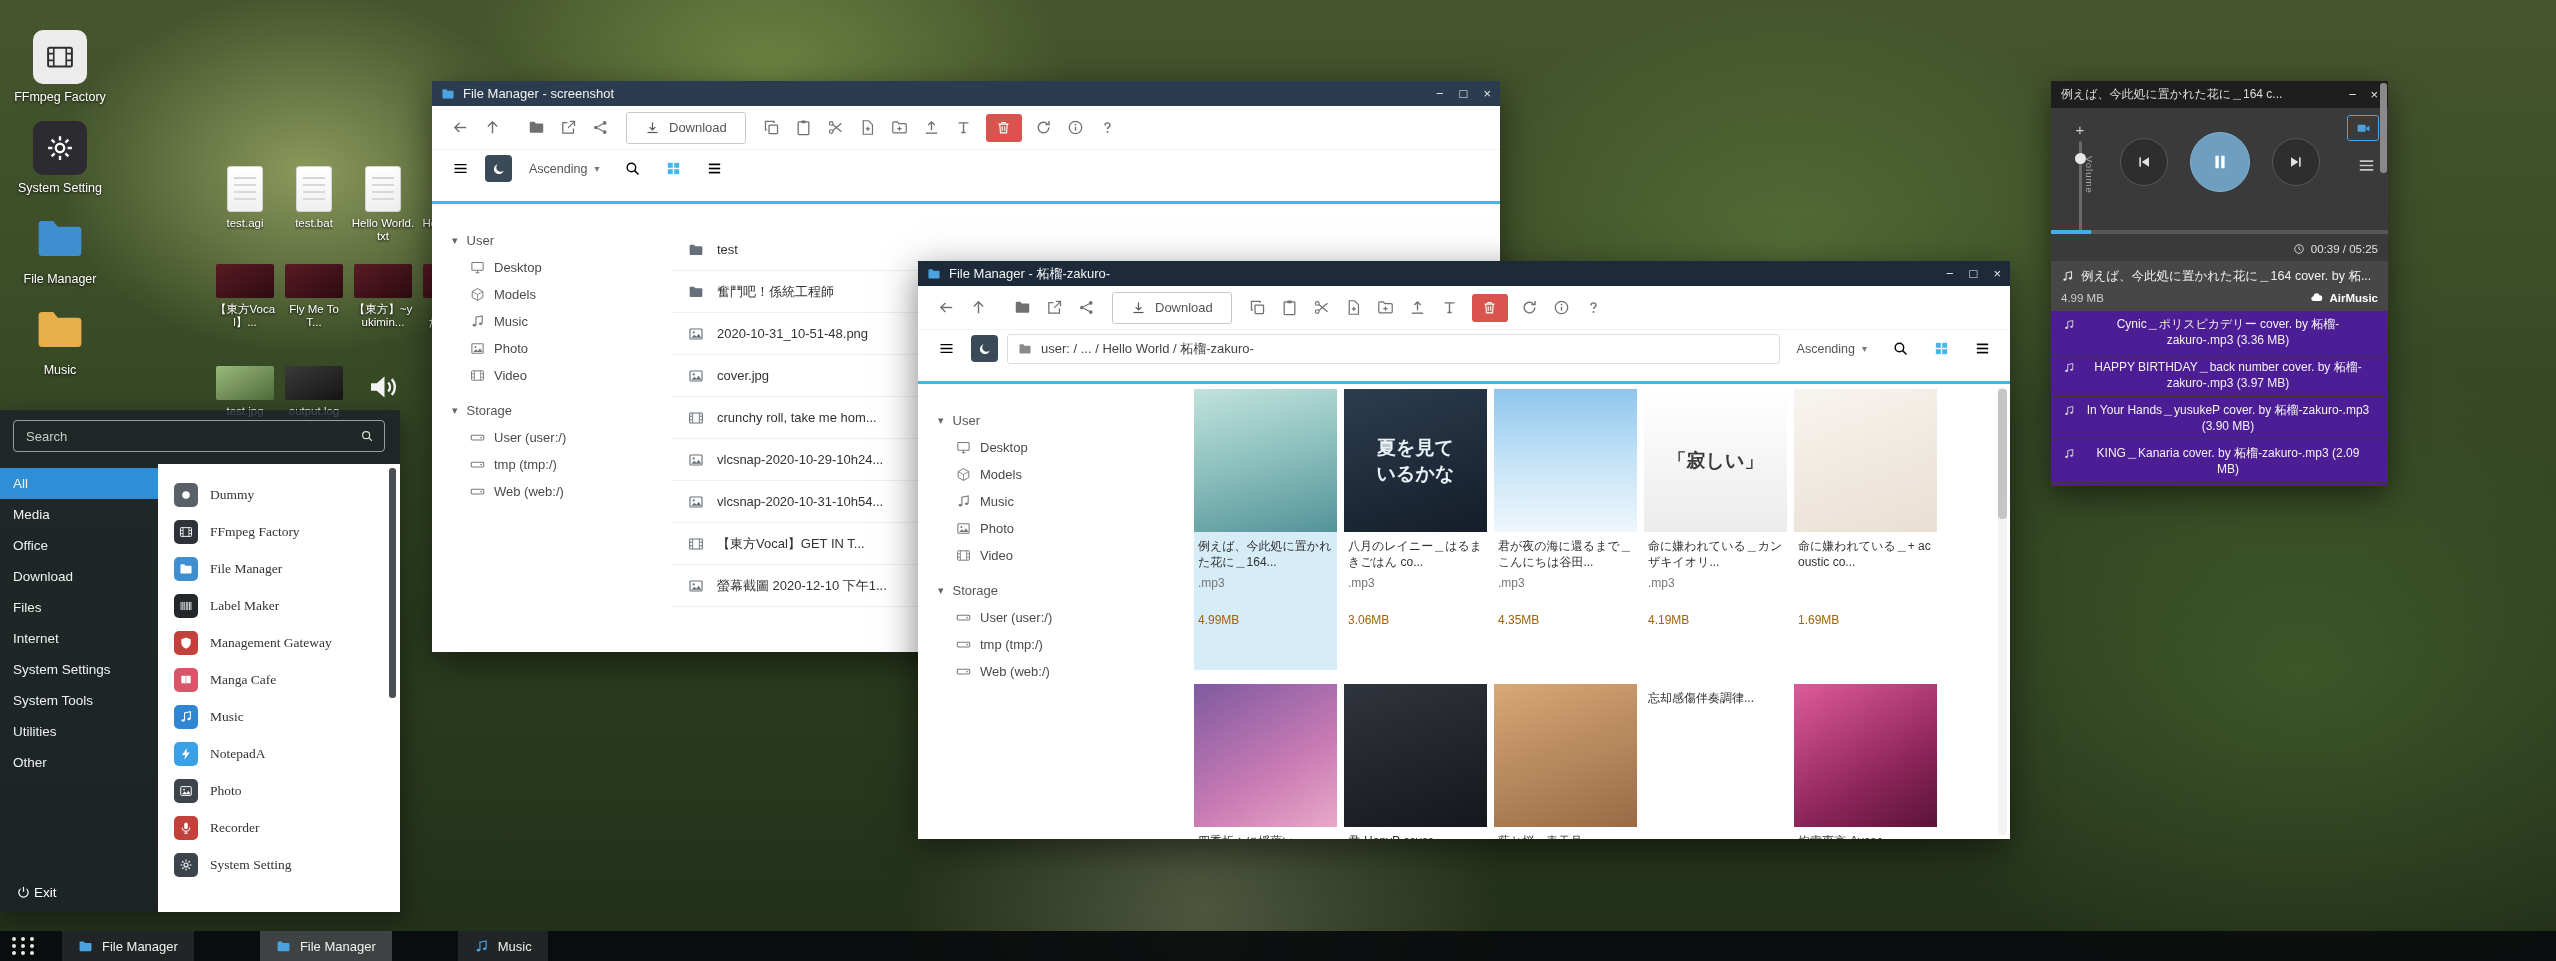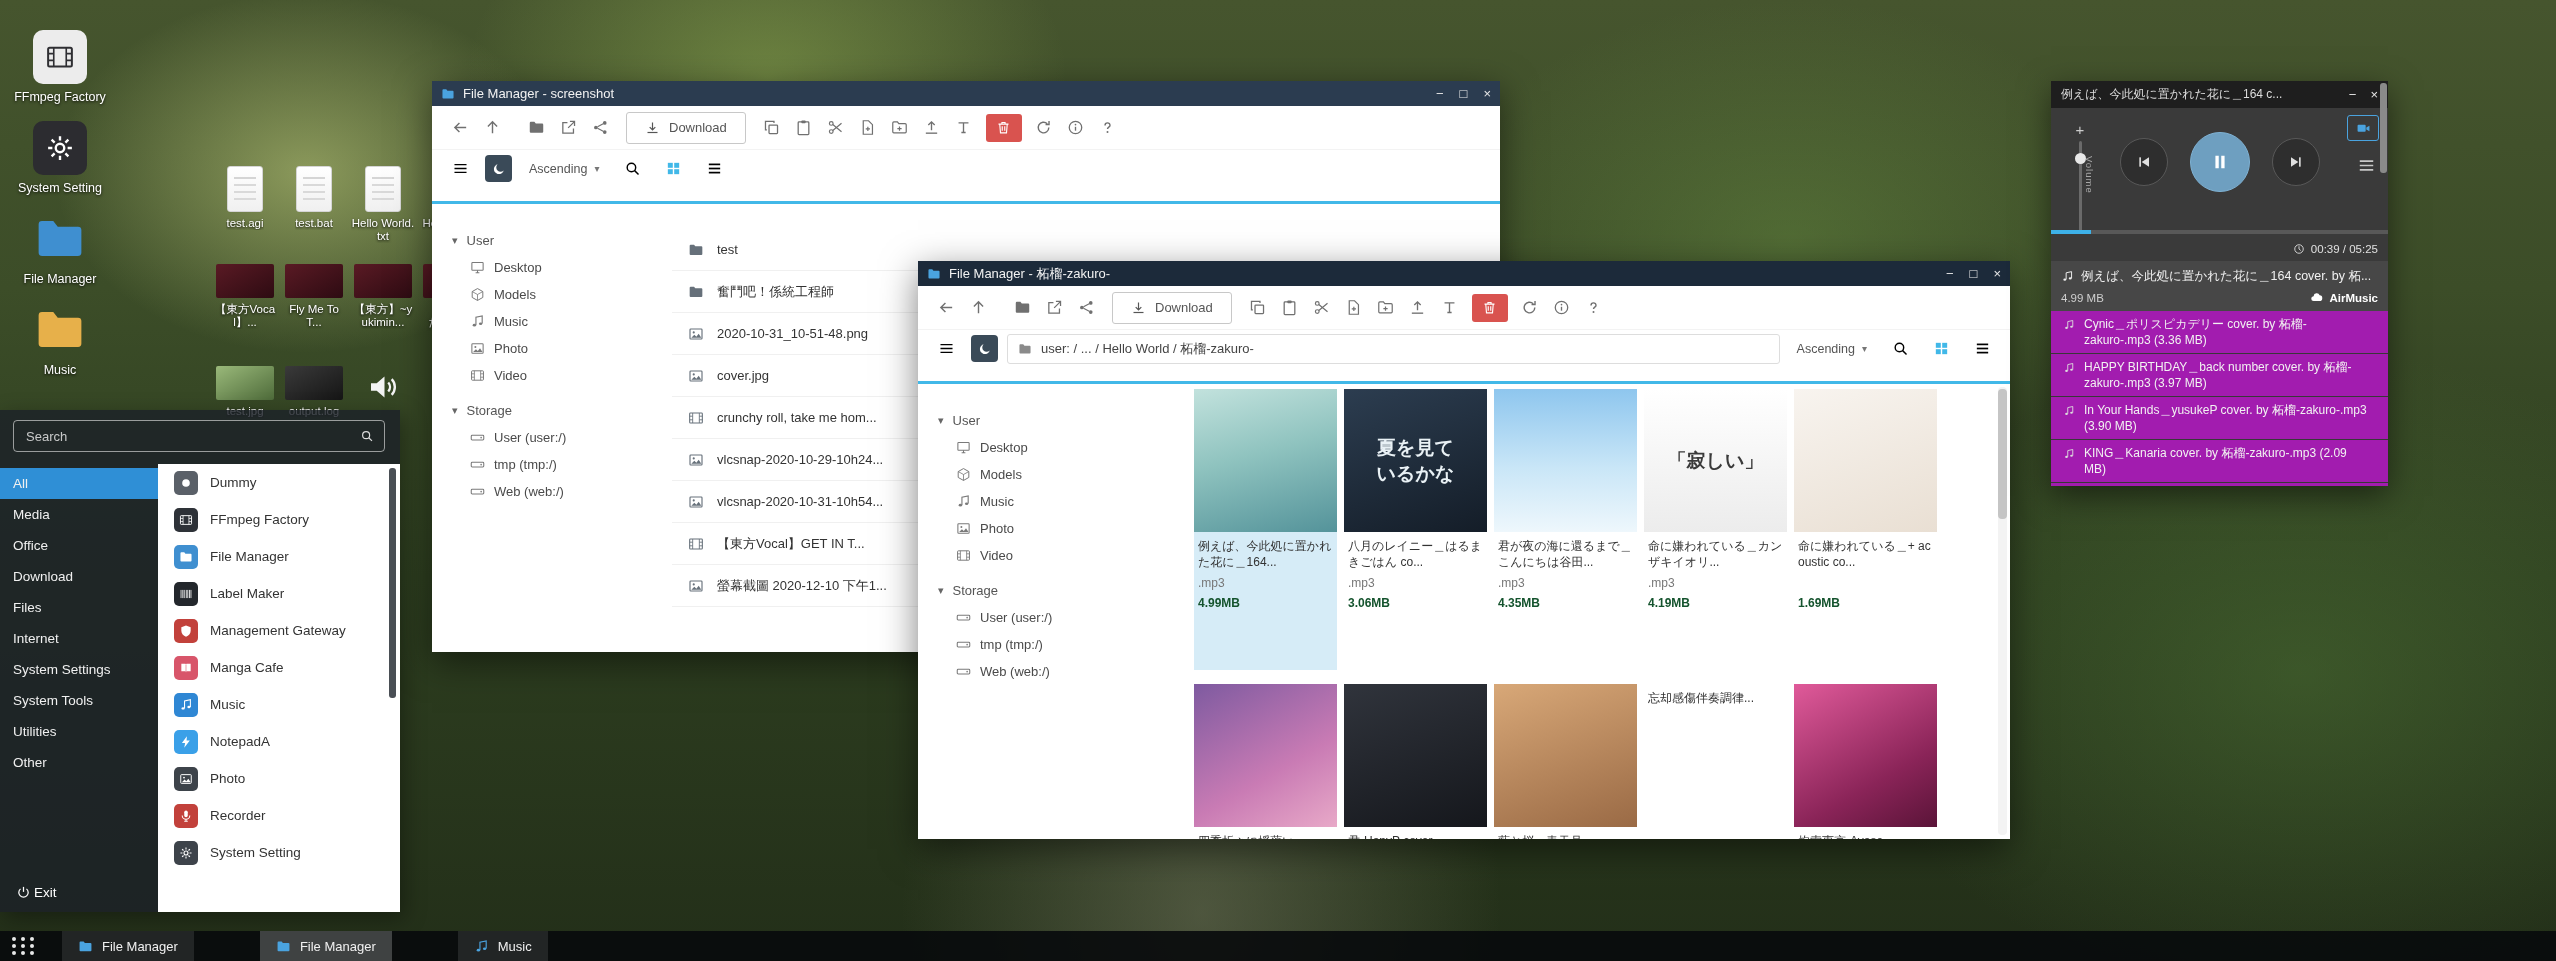--- a/index.html
+++ b/index.html
@@ -48,21 +48,21 @@
   
   .startmenu{position:absolute;left:0;top:410px;width:400px;height:502px;background:rgba(28,33,40,0.82);z-index:40;box-shadow:4px 6px 20px rgba(0,0,0,0.35);}
   .sm-search{position:absolute;left:13px;top:10px;width:372px;height:32px;border:1px solid rgba(255,255,255,0.55);border-radius:4px;display:flex;align-items:center;padding:0 10px;box-sizing:border-box;}
   .sm-input{flex:1;background:transparent;border:none;outline:none;color:#eee;font-size:13px;font-family:inherit;}
   .sm-input::placeholder{color:rgba(255,255,255,0.75);}
   .sm-mag{width:14px;height:14px;color:#ddd;}
   .sm-body{position:absolute;top:54px;left:0;right:0;bottom:0;display:flex;}
   .sm-cats{width:158px;padding-top:4px;}
   .sm-cat{height:31px;line-height:31px;padding-left:13px;color:#f0f0f0;font-size:13.5px;cursor:pointer;}
   .sm-cat.active{background:#2f8fd6;}
-  .sm-apps{flex:1;background:#fff;overflow:hidden;padding-top:0;}
+  .sm-apps{flex:1;background:#fff;overflow:hidden;padding-top:12px;font-family:Liberation Serif, serif;}
   .sm-app{height:37px;display:flex;align-items:center;gap:12px;padding-left:16px;font-size:13.5px;color:#333;cursor:pointer;}
   .sm-app-ic{width:24px;height:24px;border-radius:5px;display:flex;align-items:center;justify-content:center;color:#fff;flex:none;}
   .sm-app-ic .ic{width:14px;height:14px;}
   .sm-scroll{position:absolute;right:4px;top:58px;width:7px;bottom:8px;}
   .sm-thumb{width:7px;height:230px;background:#4a4f55;border-radius:3px;}
   .sm-exit{position:absolute;left:16px;bottom:12px;color:#fff;font-size:13.5px;display:flex;gap:3px;align-items:flex-end;cursor:pointer;}
   .sm-exit .ic{width:15px;height:15px;}
 
   
   .window{position:absolute;background:#fff;box-shadow:0 10px 34px rgba(0,0,0,0.5);}
@@ -108,21 +108,21 @@
   .frow-ic .ic{width:16px;height:16px;}
 
   
   .grid{position:absolute;inset:0;padding:6px 26px 0 36px;display:flex;flex-wrap:wrap;gap:14px 7px;align-content:flex-start;}
   .cell{width:143px;height:281px;cursor:pointer;}
   .cell.selected{background:#d6ecf7;}
   .cell-thumb{width:143px;height:143px;display:flex;align-items:center;justify-content:center;overflow:hidden;}
   .art-text{font-size:19px;line-height:1.35;white-space:pre-line;text-align:center;font-weight:bold;}
   .cell-name{font-size:12px;color:#333;margin:7px 4px 0;line-height:1.3;max-height:47px;overflow:hidden;word-break:break-all;}
   .cell-ext{font-size:12px;color:#777;margin:6px 4px 0;min-height:14px;}
-  .cell-size{font-size:12px;color:#14532d;margin:6px 4px 0;font-weight:bold;}
+  .cell-size{font-size:12px;color:#a16207;margin:23px 4px 0;}
   .vscroll{position:absolute;top:4px;right:3px;bottom:4px;width:9px;background:#f3f3f3;border-radius:4px;}
   .vthumb{width:9px;height:130px;background:#c5c5c5;border-radius:4px;margin-top:2px;}
 
   
   .player{position:absolute;left:2051px;top:81px;width:337px;height:405px;background:#3a3a3a;z-index:30;box-shadow:0 10px 30px rgba(0,0,0,0.5);}
   .p-title{height:27px;background:#1e1e1e;color:#ddd;font-size:12px;display:flex;align-items:center;gap:8px;padding:0 10px;}
   .p-name{flex:1;white-space:nowrap;overflow:hidden;text-overflow:ellipsis;}
   .p-title .winbtns{gap:14px;}
   .p-stage{position:relative;height:153px;}
   .cast-btn{position:absolute;top:7px;right:9px;width:30px;height:24px;border:1px solid #4aa3df;border-radius:3px;color:#4aa3df;display:flex;align-items:center;justify-content:center;cursor:pointer;}
@@ -143,21 +143,21 @@
   .p-progress-fill{height:100%;width:12%;background:#3db1e8;}
   .p-time{position:absolute;right:10px;bottom:6px;color:#e0e0e0;font-size:11.5px;display:flex;align-items:center;gap:6px;}
   .p-time .ic{width:12px;height:12px;}
   .p-info{height:50px;background:#474747;padding:7px 10px 0;box-sizing:border-box;}
   .p-info-line1{display:flex;align-items:center;gap:7px;color:#f0f0f0;font-size:12.5px;white-space:nowrap;overflow:hidden;}
   .p-info-line1 .ic{width:13px;height:13px;}
   .p-info-line1 span{overflow:hidden;text-overflow:ellipsis;}
   .p-info-line2{display:flex;align-items:center;margin-top:6px;font-size:11.5px;color:#cfcfcf;}
   .air{margin-left:auto;display:flex;gap:6px;align-items:center;color:#fff;font-weight:bold;}
   .air .ic{width:13px;height:13px;}
-  .p-list{position:absolute;top:230px;bottom:0;left:0;right:0;background:#a21caf;overflow:hidden;}
+  .p-list{position:absolute;top:230px;bottom:0;left:0;right:0;background:#4c1d95;overflow:hidden;text-align:center;}
   .p-item{height:43px;display:flex;gap:9px;padding:6px 16px 0 12px;border-bottom:1px solid #383838;color:#f2f2f2;font-size:12px;line-height:1.32;align-items:flex-start;box-sizing:border-box;overflow:hidden;cursor:pointer;}
   .p-item .gly{margin-top:2px;color:#ddd;flex:none;}
   .p-item .gly .ic{width:12px;height:12px;}
   .p-scroll{position:absolute;right:1px;top:2px;width:7px;height:90px;background:#8a8a8a;border-radius:3px;}
 
   
   .taskbar{position:absolute;left:0;right:0;bottom:0;height:30px;background:rgba(8,10,12,0.9);display:flex;align-items:center;color:#f0f0f0;z-index:60;}
   .tb-grid{width:26px;height:22px;margin:0 8px 0 10px;display:grid;grid-template-columns:repeat(3,1fr);align-items:center;justify-items:center;cursor:pointer;}
   .tb-grid i{width:4px;height:4px;background:#e8e8e8;border-radius:50%;}
   .tb-items{display:flex;gap:66px;margin-left:18px;height:100%;}

